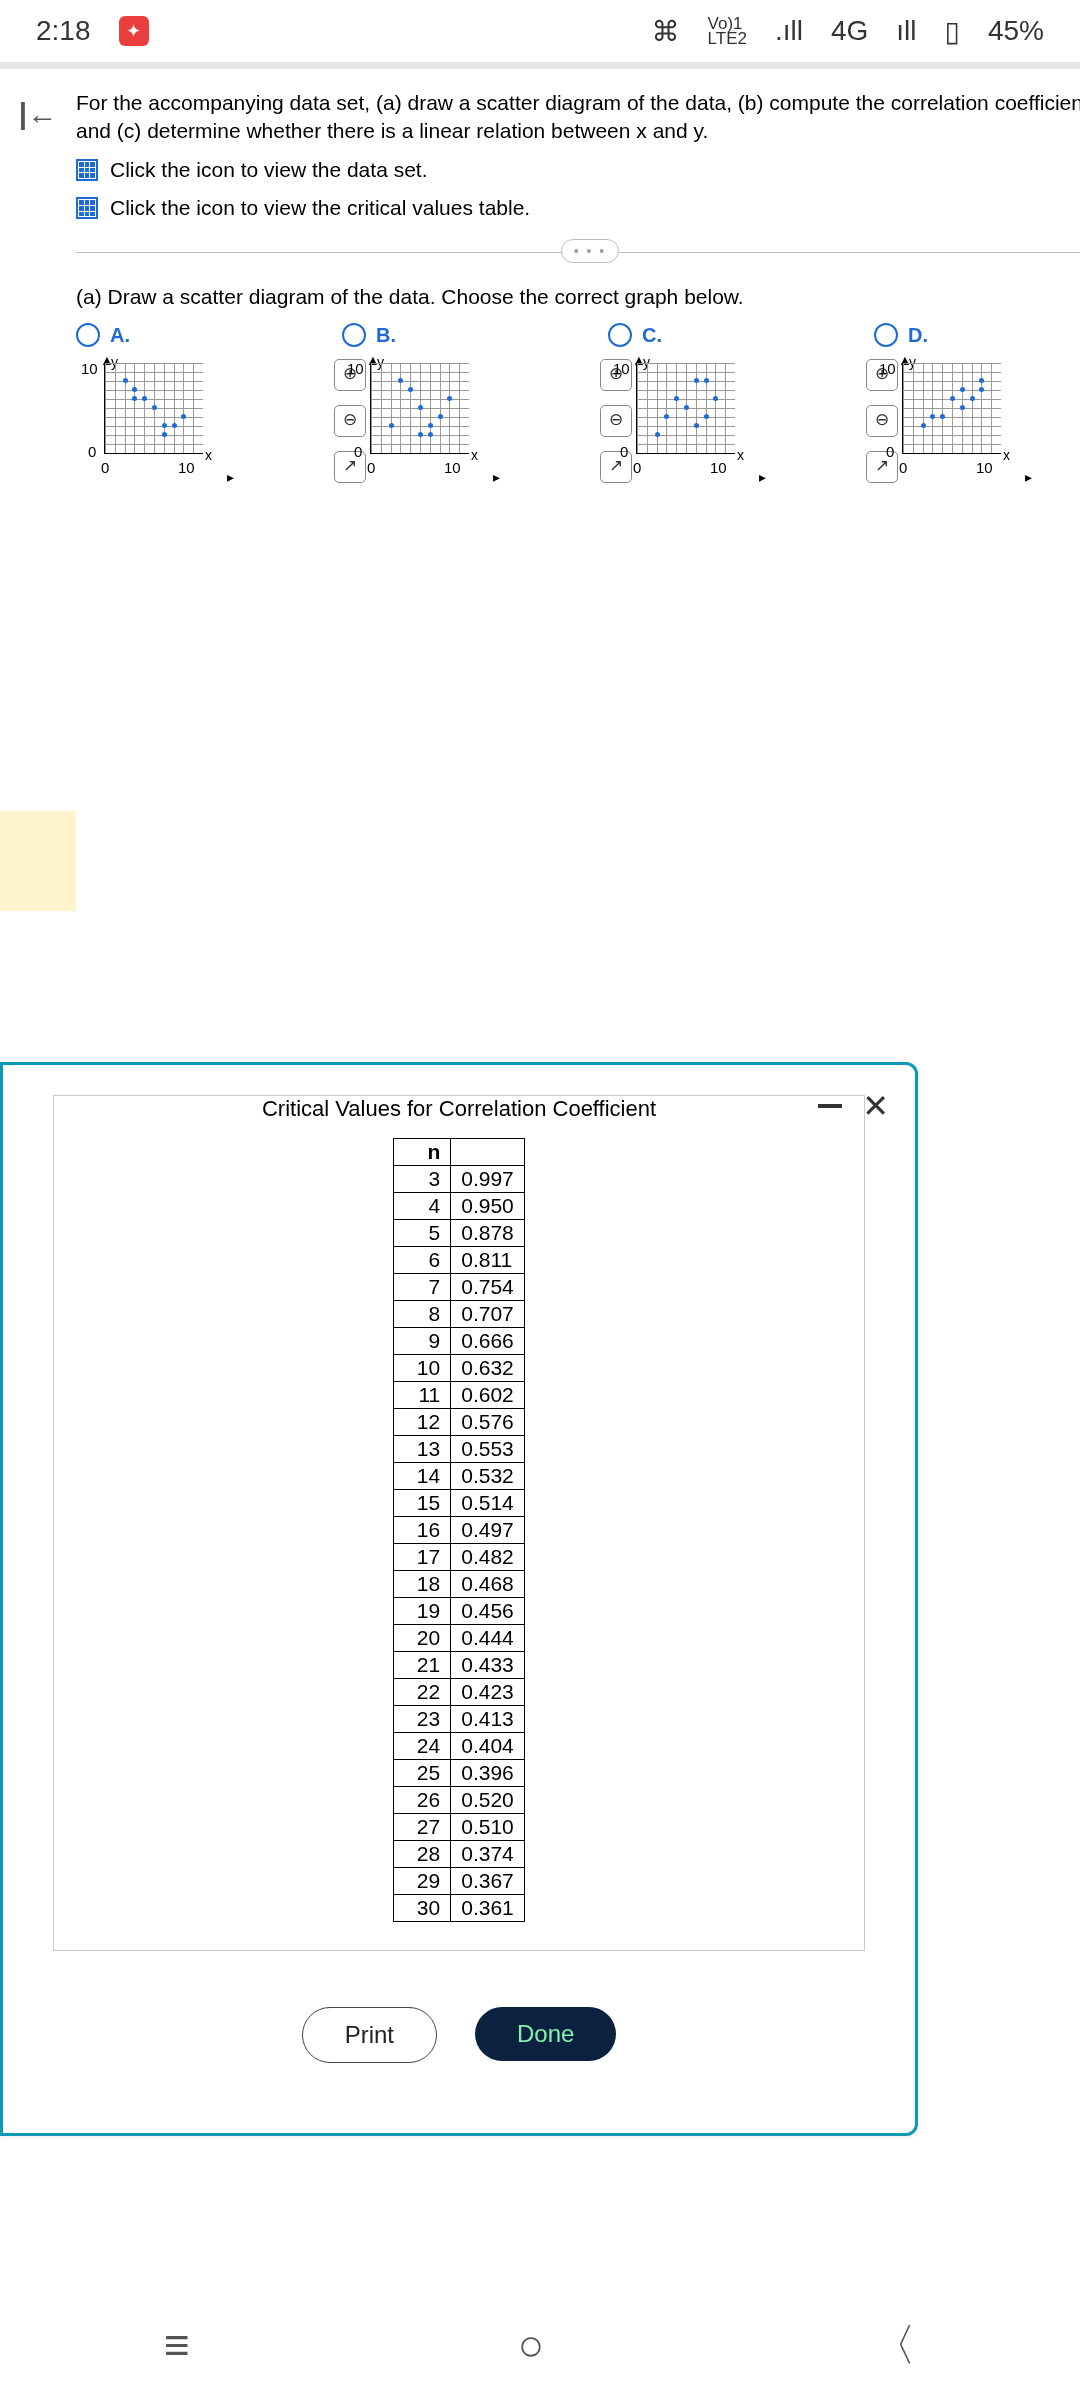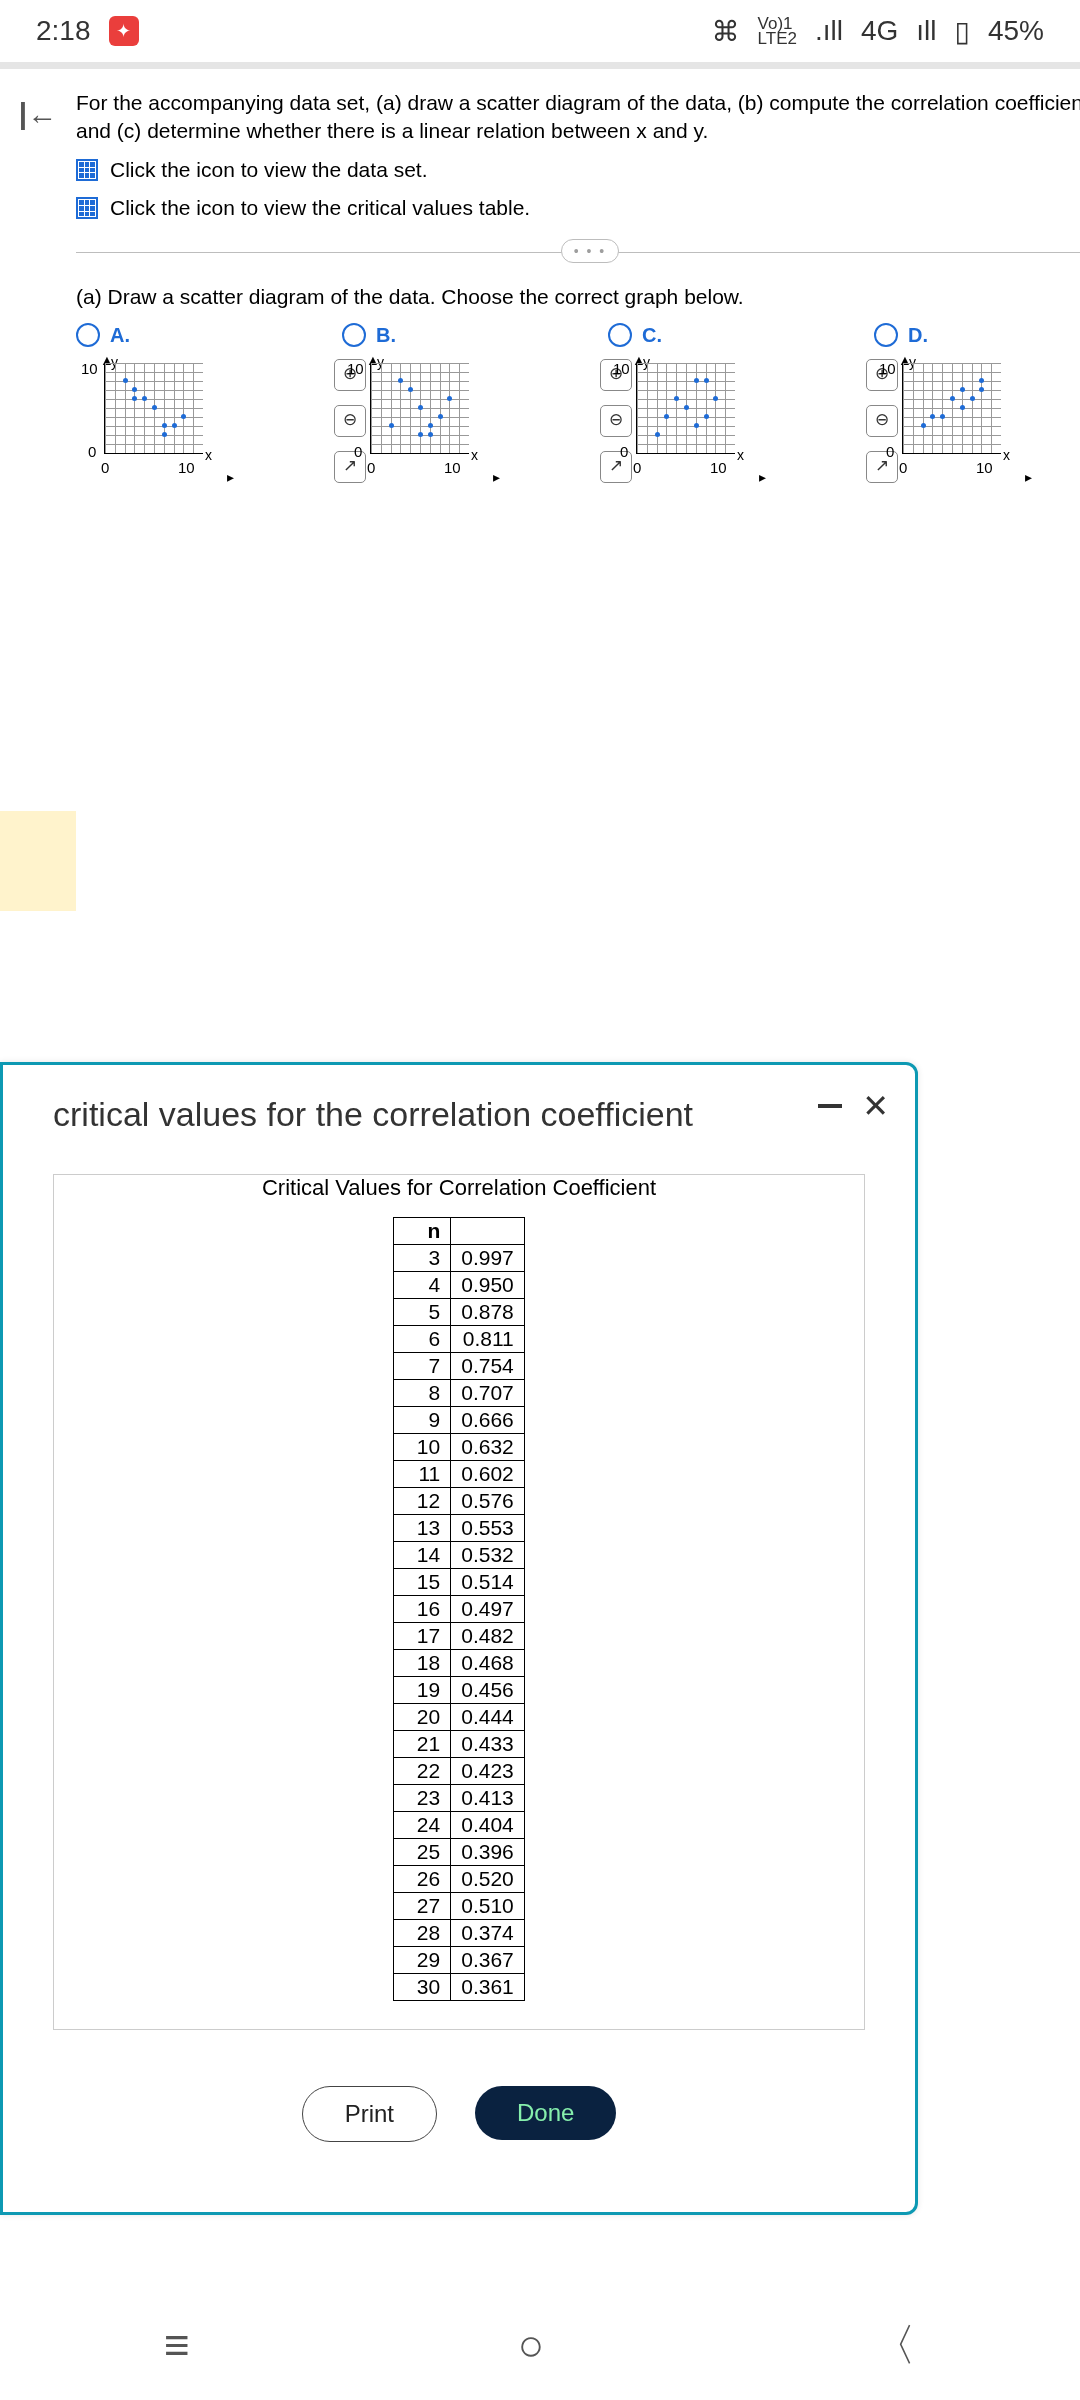--- a/index.html
+++ b/index.html
@@ -1,17 +1,17 @@
 <!DOCTYPE html>
 <html><head>
 <meta charset="utf-8">
 <style>
   html,body{margin:0;padding:0;font-family:Arial,Helvetica,sans-serif;background:#fff;color:#000;width:1080px}
   .status-bar{height:62px;display:flex;align-items:center;justify-content:space-between;padding:0 36px;font-size:28px;border-bottom:5px solid #e5e5e5;color:#333}
-  .status-left,.status-right{display:flex;align-items:center;gap:18px}
+  .status-left,.status-right{display:flex;align-items:center;gap:28px}
   .rocket{background:#ea3e3c;color:#fff;font-size:18px;width:30px;height:30px;border-radius:6px;display:flex;align-items:center;justify-content:center}
   .accent-line{height:2px;background:#e5e5e5}
   .content{display:flex}
   .left-rail{width:76px;display:flex;flex-direction:column;align-items:center;padding-top:28px}
   .collapse-icon{font-size:30px;color:#555;font-weight:bold}
   .left-marker{margin-top:680px;width:76px;height:100px;background:#fff3cc}
   .question{flex:1;padding:20px 40px 0 0;font-size:21px;line-height:1.35}
   .link-row{color:#000;margin:10px 0;display:flex;align-items:center;gap:12px}
   .icon-grid{width:22px;height:22px;border:2px solid #1e6bd6;display:grid;grid-template-columns:repeat(3,1fr);grid-template-rows:repeat(3,1fr);gap:1px;padding:1px;box-sizing:border-box}
   .icon-grid span{background:#1e6bd6}
@@ -39,21 +39,21 @@
   .side-icons{position:absolute;right:-60px;top:2px;display:flex;flex-direction:column;gap:14px}
   .si{width:30px;height:30px;border:1px solid #888;border-radius:5px;display:flex;align-items:center;justify-content:center;font-size:17px;color:#333}
   
   .overlay{position:absolute;left:0;top:1062px;width:812px;background:#fff;border:3px solid #0d99b3;border-bottom-right-radius:12px;border-top-right-radius:12px;padding:30px 50px 70px;box-shadow:0 0 6px rgba(0,0,0,.1)}
   .ov-close{position:absolute;right:26px;top:22px;font-size:32px;display:flex;gap:20px;align-items:center;color:#333}
   .ov-close .dash{width:24px;height:4px;background:#333}
   .ov-title{font-size:34px;color:#333;margin-bottom:40px}
   .ov-box{border:1px solid #ccc;padding:0 20px 28px;text-align:center}
   .ov-sub{font-size:22px;margin-bottom:16px}
   .cv-tbl{margin:0 auto;border-collapse:collapse;font-size:21px}
-  .cv-tbl th,.cv-tbl td{border:1px solid #000;padding:0 10px;height:26px;min-width:36px;text-align:right}
+  .cv-tbl th,.cv-tbl td{border:1px solid #000;padding:0 10px;height:26px;min-width:36px;text-align:left}
   .cv-tbl th{font-weight:bold;background:#fff}
   .cv-tbl th:first-child{text-align:right}
   .cv-tbl td:first-child{text-align:right}
   .buttons{margin-top:56px;display:flex;justify-content:center;gap:38px}
   .btn{height:54px;padding:0 42px;border-radius:28px;font-size:24px;display:flex;align-items:center;justify-content:center}
   .btn-outline{border:1px solid #444;background:#fff;color:#222}
   .btn-solid{background:#0a2240;color:#86efac}
   .nav-bar{position:fixed;left:0;width:1080px;height:110px;bottom:0;display:flex;align-items:center;justify-content:space-around;background:#fff}
   .nav-bar .nav{font-size:44px;color:#555}
   .spacer{height:560px}
@@ -256,21 +256,20 @@
         </div>
       </div>
   </div>
 </div>
 
 <div class="overlay">
   <div class="ov-close">
     <span class="dash"></span>
     <span>✕</span>
   </div>
-  <div class="ov-title">critical values for the correlation coefficient</div>
   <div class="ov-box">
     <div class="ov-sub">Critical Values for Correlation Coefficient</div>
     <table class="cv-tbl">
       <thead>
           <tr>
             <th>n</th>
             <th></th>
           </tr>
         </thead>
       <tbody id="cv-body">

